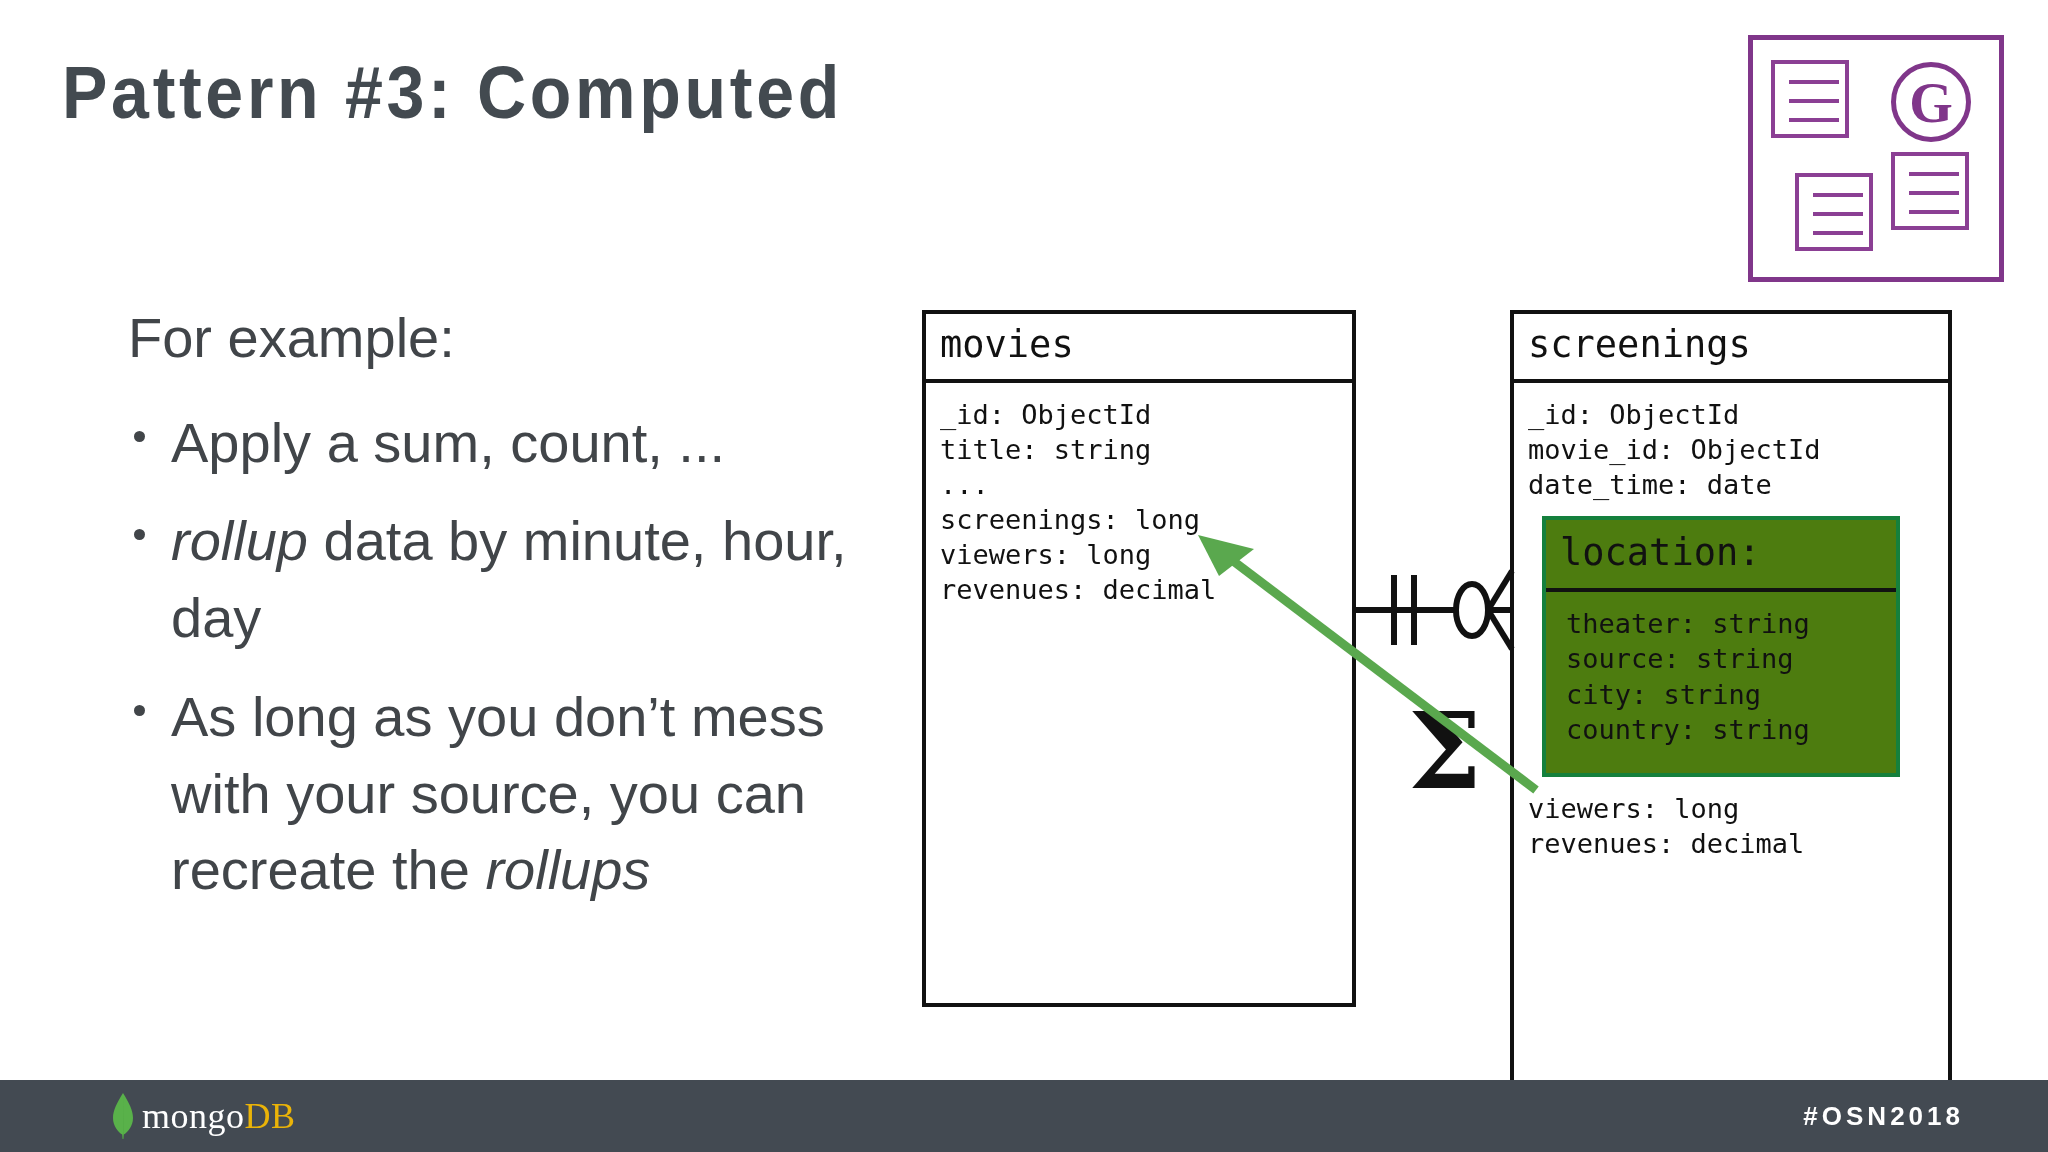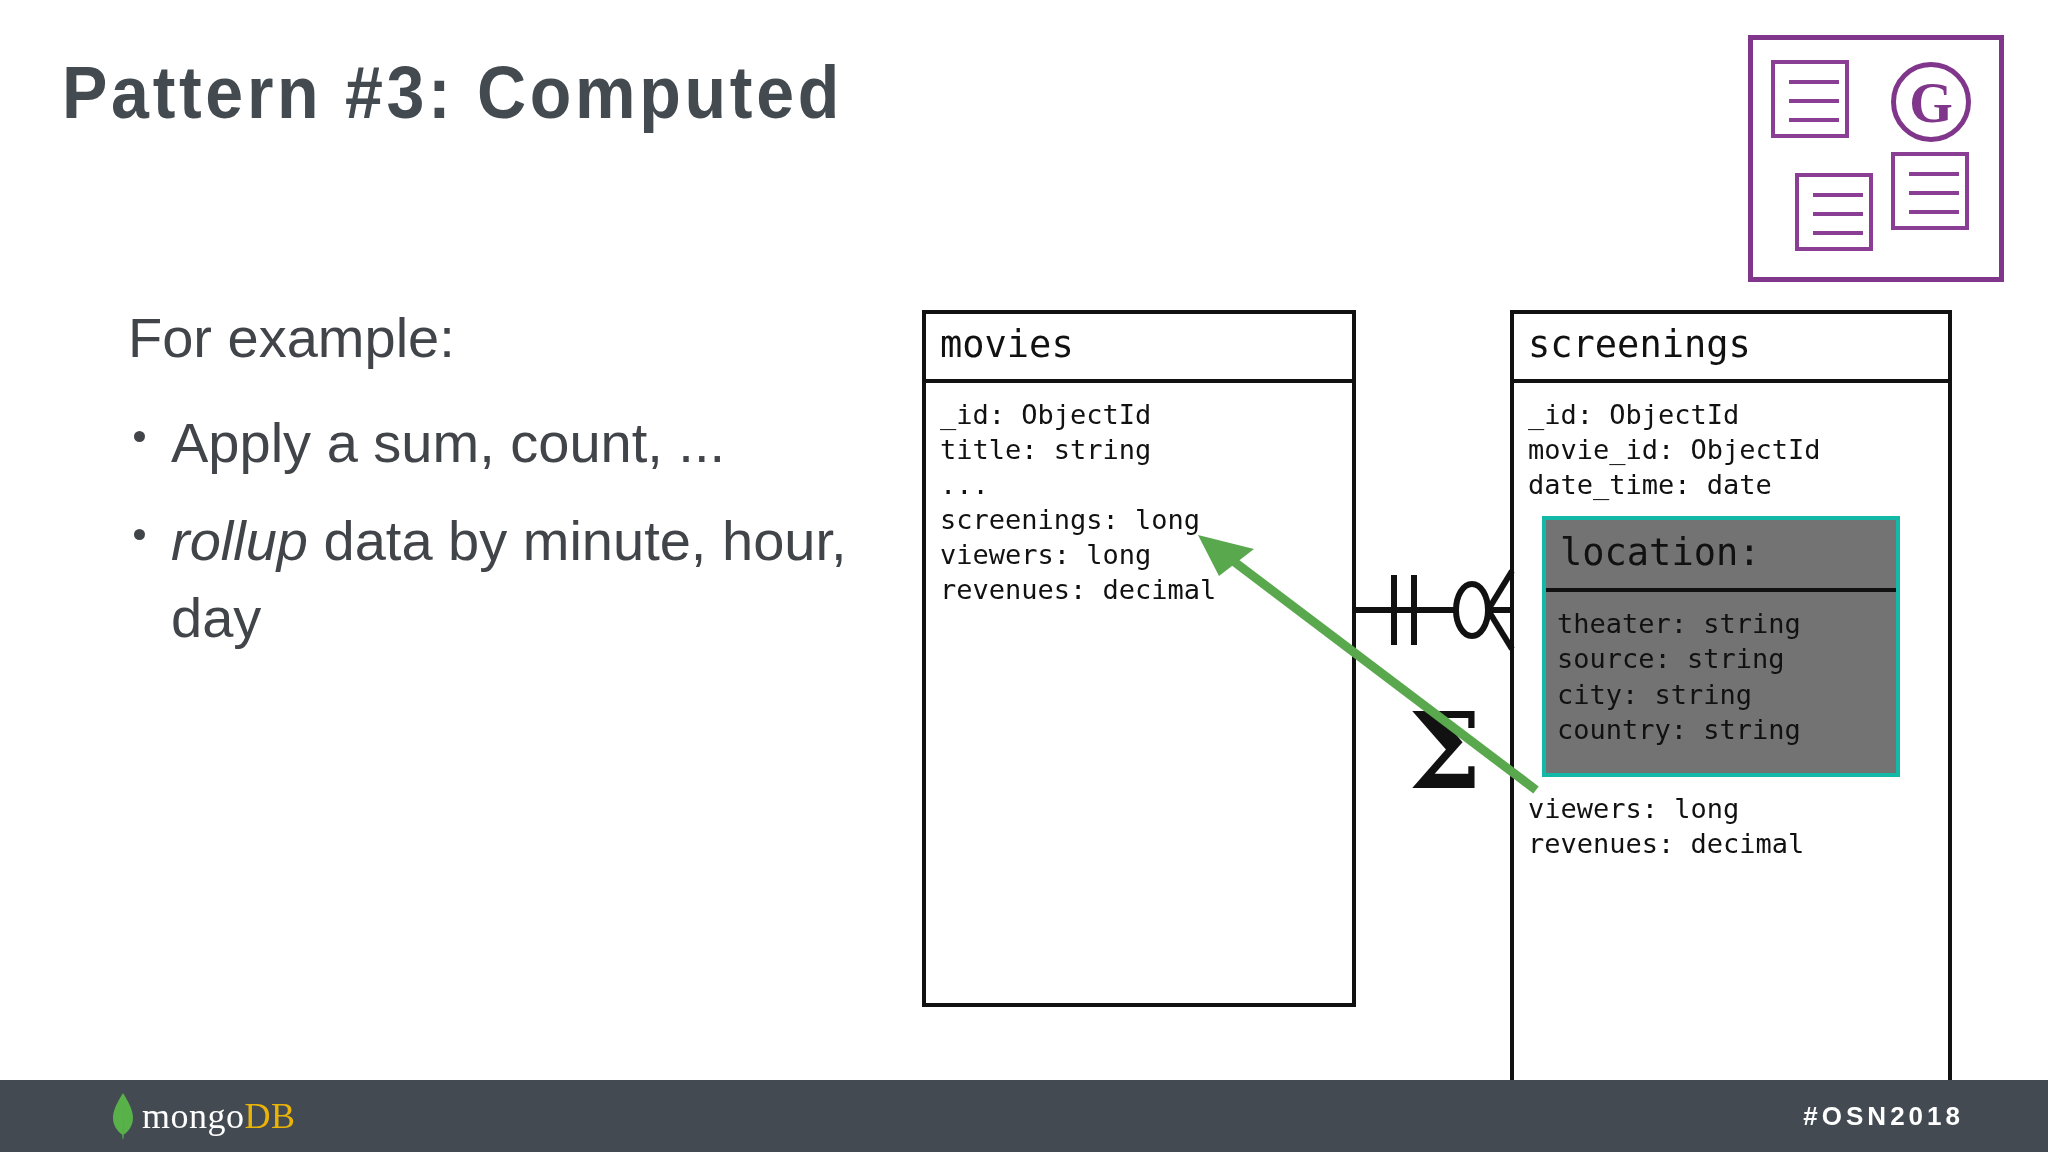--- a/index.html
+++ b/index.html
@@ -94,32 +94,32 @@
   .entity-body {
     padding: 14px 14px 0 14px;
     font-size: 27px;
     color: #111111;
     line-height: 1.30;
   }
   .field { white-space: pre; }
 
   
   .subentity {
-    border: 4px solid #14b8a6;
-    background: #737373;
+    border: 4px solid #15803d;
+    background: #4d7c0f;
     box-sizing: border-box;
     margin: 14px 0 14px 14px;
     margin-right: 34px;
   }
   .subentity .entity-header {
     border-bottom: 4px solid #111111;
     padding: 12px 14px 14px 14px;
   }
   .subentity .entity-body {
-    padding: 14px 14px 26px 11px;
+    padding: 14px 14px 26px 20px;
   }
 
   
   #sigma {
     position: absolute;
     left: 1408px;
     top: 700px;
     font-family: "DejaVu Serif", serif;
     font-size: 104px;
     font-weight: bold;
@@ -210,20 +210,23 @@
 
   <div id="body-text">
     <p id="intro-line">For example:</p>
     <ul class="bullets">
       <li>
         <span>Apply a sum, count, ...</span>
       </li>
       <li>
         <span class="ital">rollup</span><span> data by minute, hour, day</span>
       </li>
+      <li>
+        <span>As long as you don’t mess with your source, you can recreate the </span><span class="ital">rollups</span>
+      </li>
     </ul>
   </div>
 
   <div class="entity" id="entity-movies" style="left:922px; top:310px; width:434px; height:697px;">
     <div class="entity-header">movies</div>
     <div class="entity-body">
       <div class="field">_id: ObjectId</div>
       <div class="field">title: string</div>
       <div class="field">...</div>
       <div class="field">screenings: long</div>

